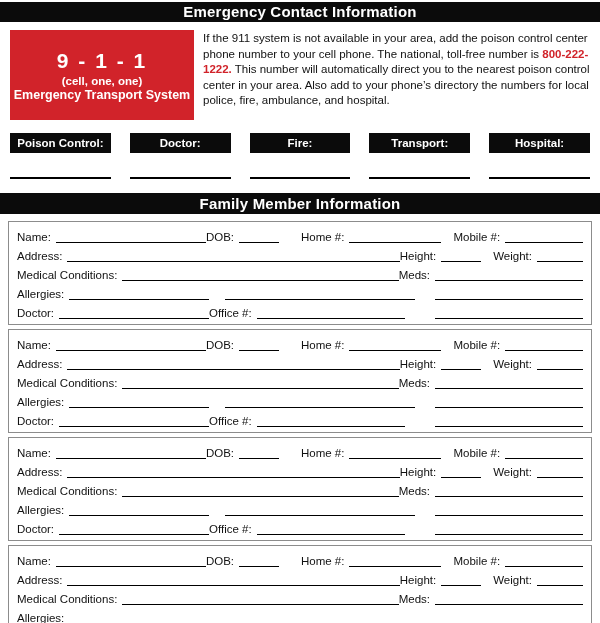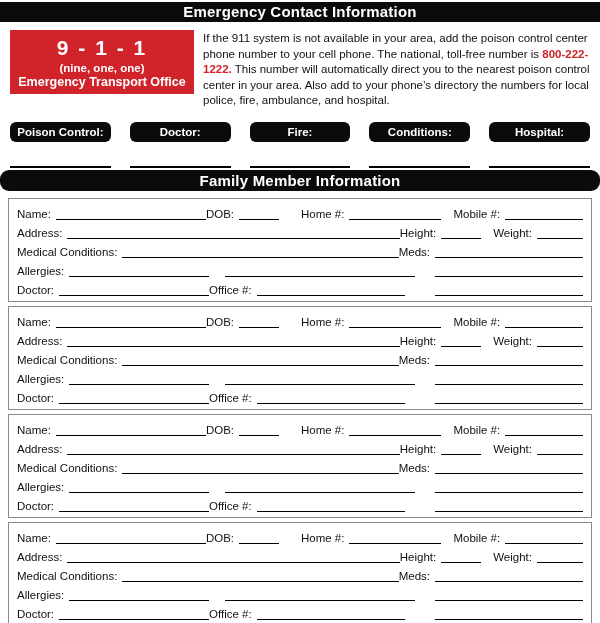--- a/index.html
+++ b/index.html
@@ -16,29 +16,29 @@
     background: #0b0b0b;
     color: #fff;
     font-weight: bold;
     font-size: 15px;
     text-align: center;
     height: 20px;
     line-height: 20px;
     letter-spacing: 0.2px;
   }
   .bar.top { margin-top: 2px; }
-  .bar.family { margin-top: 2px; height: 21px; line-height: 21px; border-radius: 9px; }
+  .bar.family { margin-top: 14px; height: 21px; line-height: 21px; }
 
   .top-section {
     display: flex;
     padding: 8px 10px 0 10px;
     gap: 9px;
   }
   .red-box {
-    width: 184px; min-width: 184px; height: 64px;
+    width: 184px; min-width: 184px; height: 90px;
     background: #d1232a;
     color: #fff;
     text-align: center;
     font-weight: bold;
     display: flex; flex-direction: column; justify-content: center;
   }
   .nine11-number { font-size: 21px; letter-spacing: 2px; }
   .nine11-words  { font-size: 11.5px; margin-top: 2px; }
   .nine11-system { font-size: 12.5px; margin-top: 1px; }
 
@@ -57,21 +57,20 @@
   }
   .contact-box {
     flex: 1;
     background: #0b0b0b;
     color: #fff;
     font-weight: bold;
     font-size: 11.5px;
     text-align: center;
     height: 20px;
     line-height: 20px;
-    border-radius: 6px;
   }
   .contact-lines-row {
     display: flex; gap: 19px;
     padding: 0 10px;
     height: 26px;
     align-items: flex-end;
   }
   .contact-fill-line {
     flex: 1;
     border-bottom: 2px solid #000;
@@ -116,33 +115,33 @@
 </head>
 <body>
 
 <div class="bar top">
   <span>Emergency Contact Information</span>
 </div>
 
 <div class="top-section">
   <div class="red-box">
     <div class="nine11-number">9 - 1 - 1</div>
-    <div class="nine11-words">(nine, one, one)</div>
-    <div class="nine11-system">Emergency Transport Office</div>
+    <div class="nine11-words">(cell, one, one)</div>
+    <div class="nine11-system">Emergency Transport System</div>
   </div>
   <div class="intro">
     <span>If the 911 system is not available in your area, add the poison control center phone number to your cell phone. The national, toll-free number is </span><span class="phone-red">800-222-1222.</span><span> This number will automatically direct you to the nearest poison control center in your area. Also add to your phone’s directory the numbers for local police, fire, ambulance, and hospital.</span>
   </div>
 </div>
 
 <div class="contacts-row">
   <div class="contact-box">Poison Control:</div>
   <div class="contact-box">Doctor:</div>
   <div class="contact-box">Fire:</div>
-  <div class="contact-box">Conditions:</div>
+  <div class="contact-box">Transport:</div>
   <div class="contact-box">Hospital:</div>
 </div>
 
 <div class="contact-lines-row">
   <div class="contact-fill-line"></div>
   <div class="contact-fill-line"></div>
   <div class="contact-fill-line"></div>
   <div class="contact-fill-line"></div>
   <div class="contact-fill-line"></div>
 </div>

